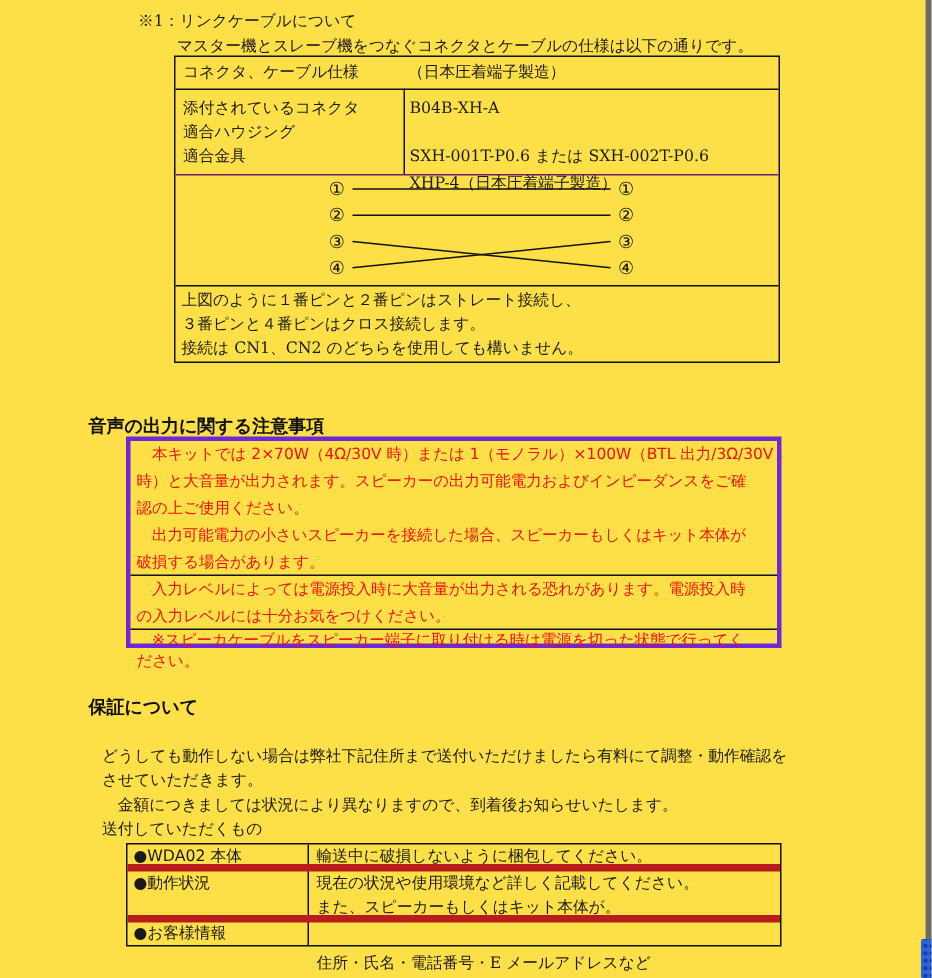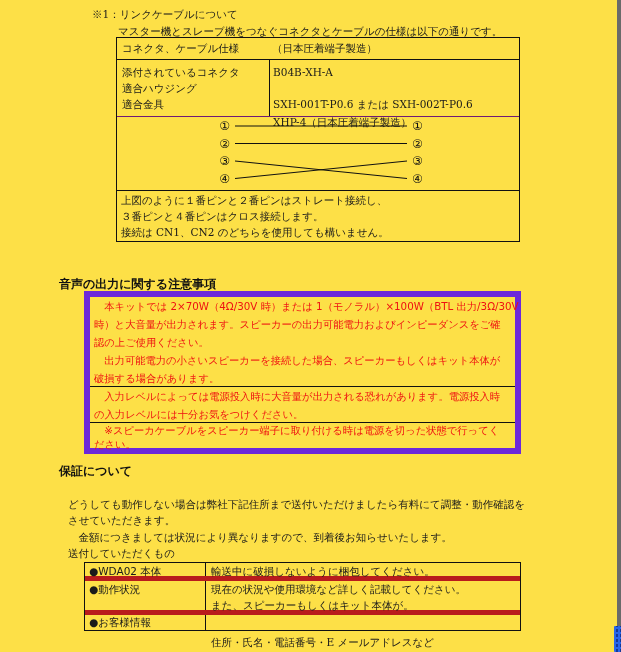--- a/index.html
+++ b/index.html
@@ -34,21 +34,21 @@
   .row4 { position: absolute; left: 0; top: 190px; width: 100%; text-align: right; }
 
   
   .cable-table { height: 205px; }
   .row2 { height: 57px; }
   .row2 .divider { height: 57px; }
   .row3 { top: 78px; height: 74px; border-bottom: 1px solid #111; }
   .row4 { top: 153px; height: 50px; }
 
   
-  .caution { position: absolute; left: 84px; top: 291px; width: 437px; height: 163px; border: 6px solid #6d28d9; box-sizing: border-box; }
+  .caution { position: absolute; left: 84px; top: 291px; width: 437px; height: 141px; border: 3px solid #6d28d9; box-sizing: border-box; }
   .caution .cell { position: absolute; left: 0; width: 100%; box-sizing: border-box; border-bottom: 1px solid #111; }
   .caution .cell:last-child { border-bottom: none; }
   .red { color: #ee1111; font-family: "DejaVu Sans", sans-serif; font-size: 10.3px; line-height: 18px; white-space: nowrap; padding-left: 4px; }
 
   
   .ship { position: absolute; left: 84px; top: 562px; width: 437px; height: 69px; border: 1px solid #111; box-sizing: border-box; }
   .ship .r { position: absolute; left: 0; width: 100%; border-bottom: 5px solid #b91c1c; box-sizing: border-box; }
   .ship .r:last-child { border-bottom: none; }
   .ship .vdiv { position: absolute; left: 120px; top: 0; width: 1px; height: 100%; background: #111; }
   .ship .c1 { position: absolute; left: 4px; top: 2px; font-size: 10.5px; line-height: 17px; white-space: nowrap; }

